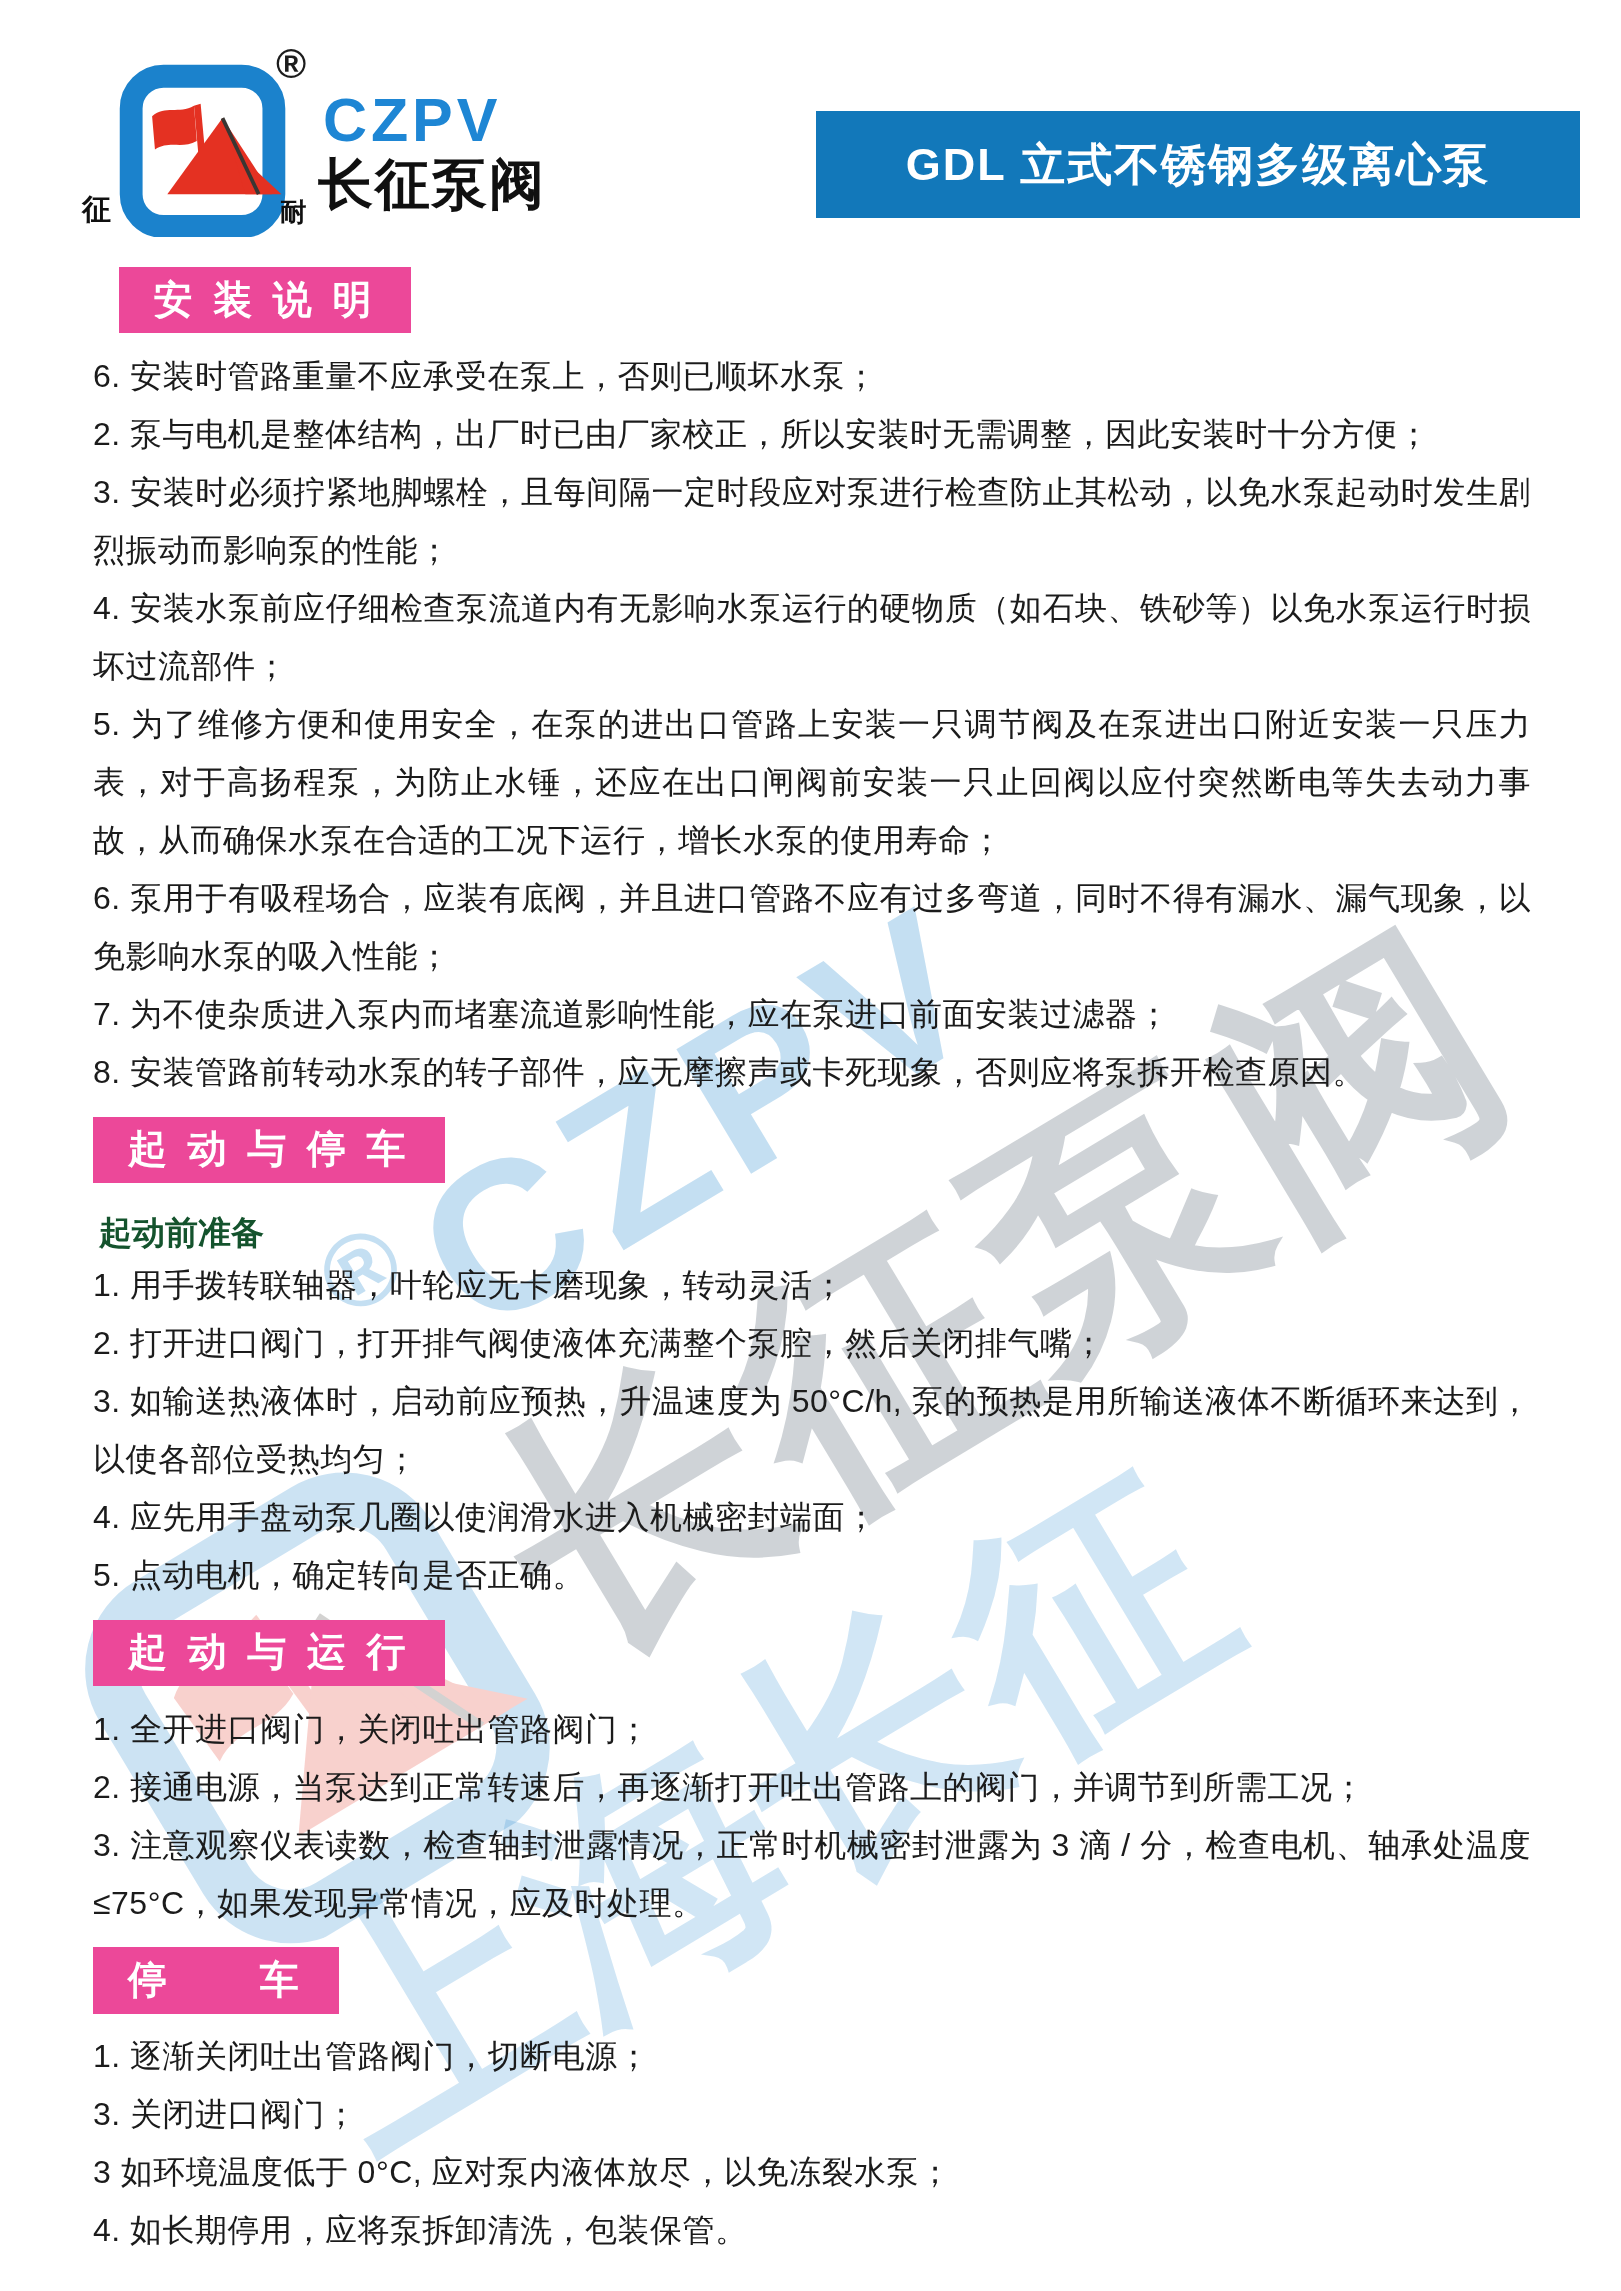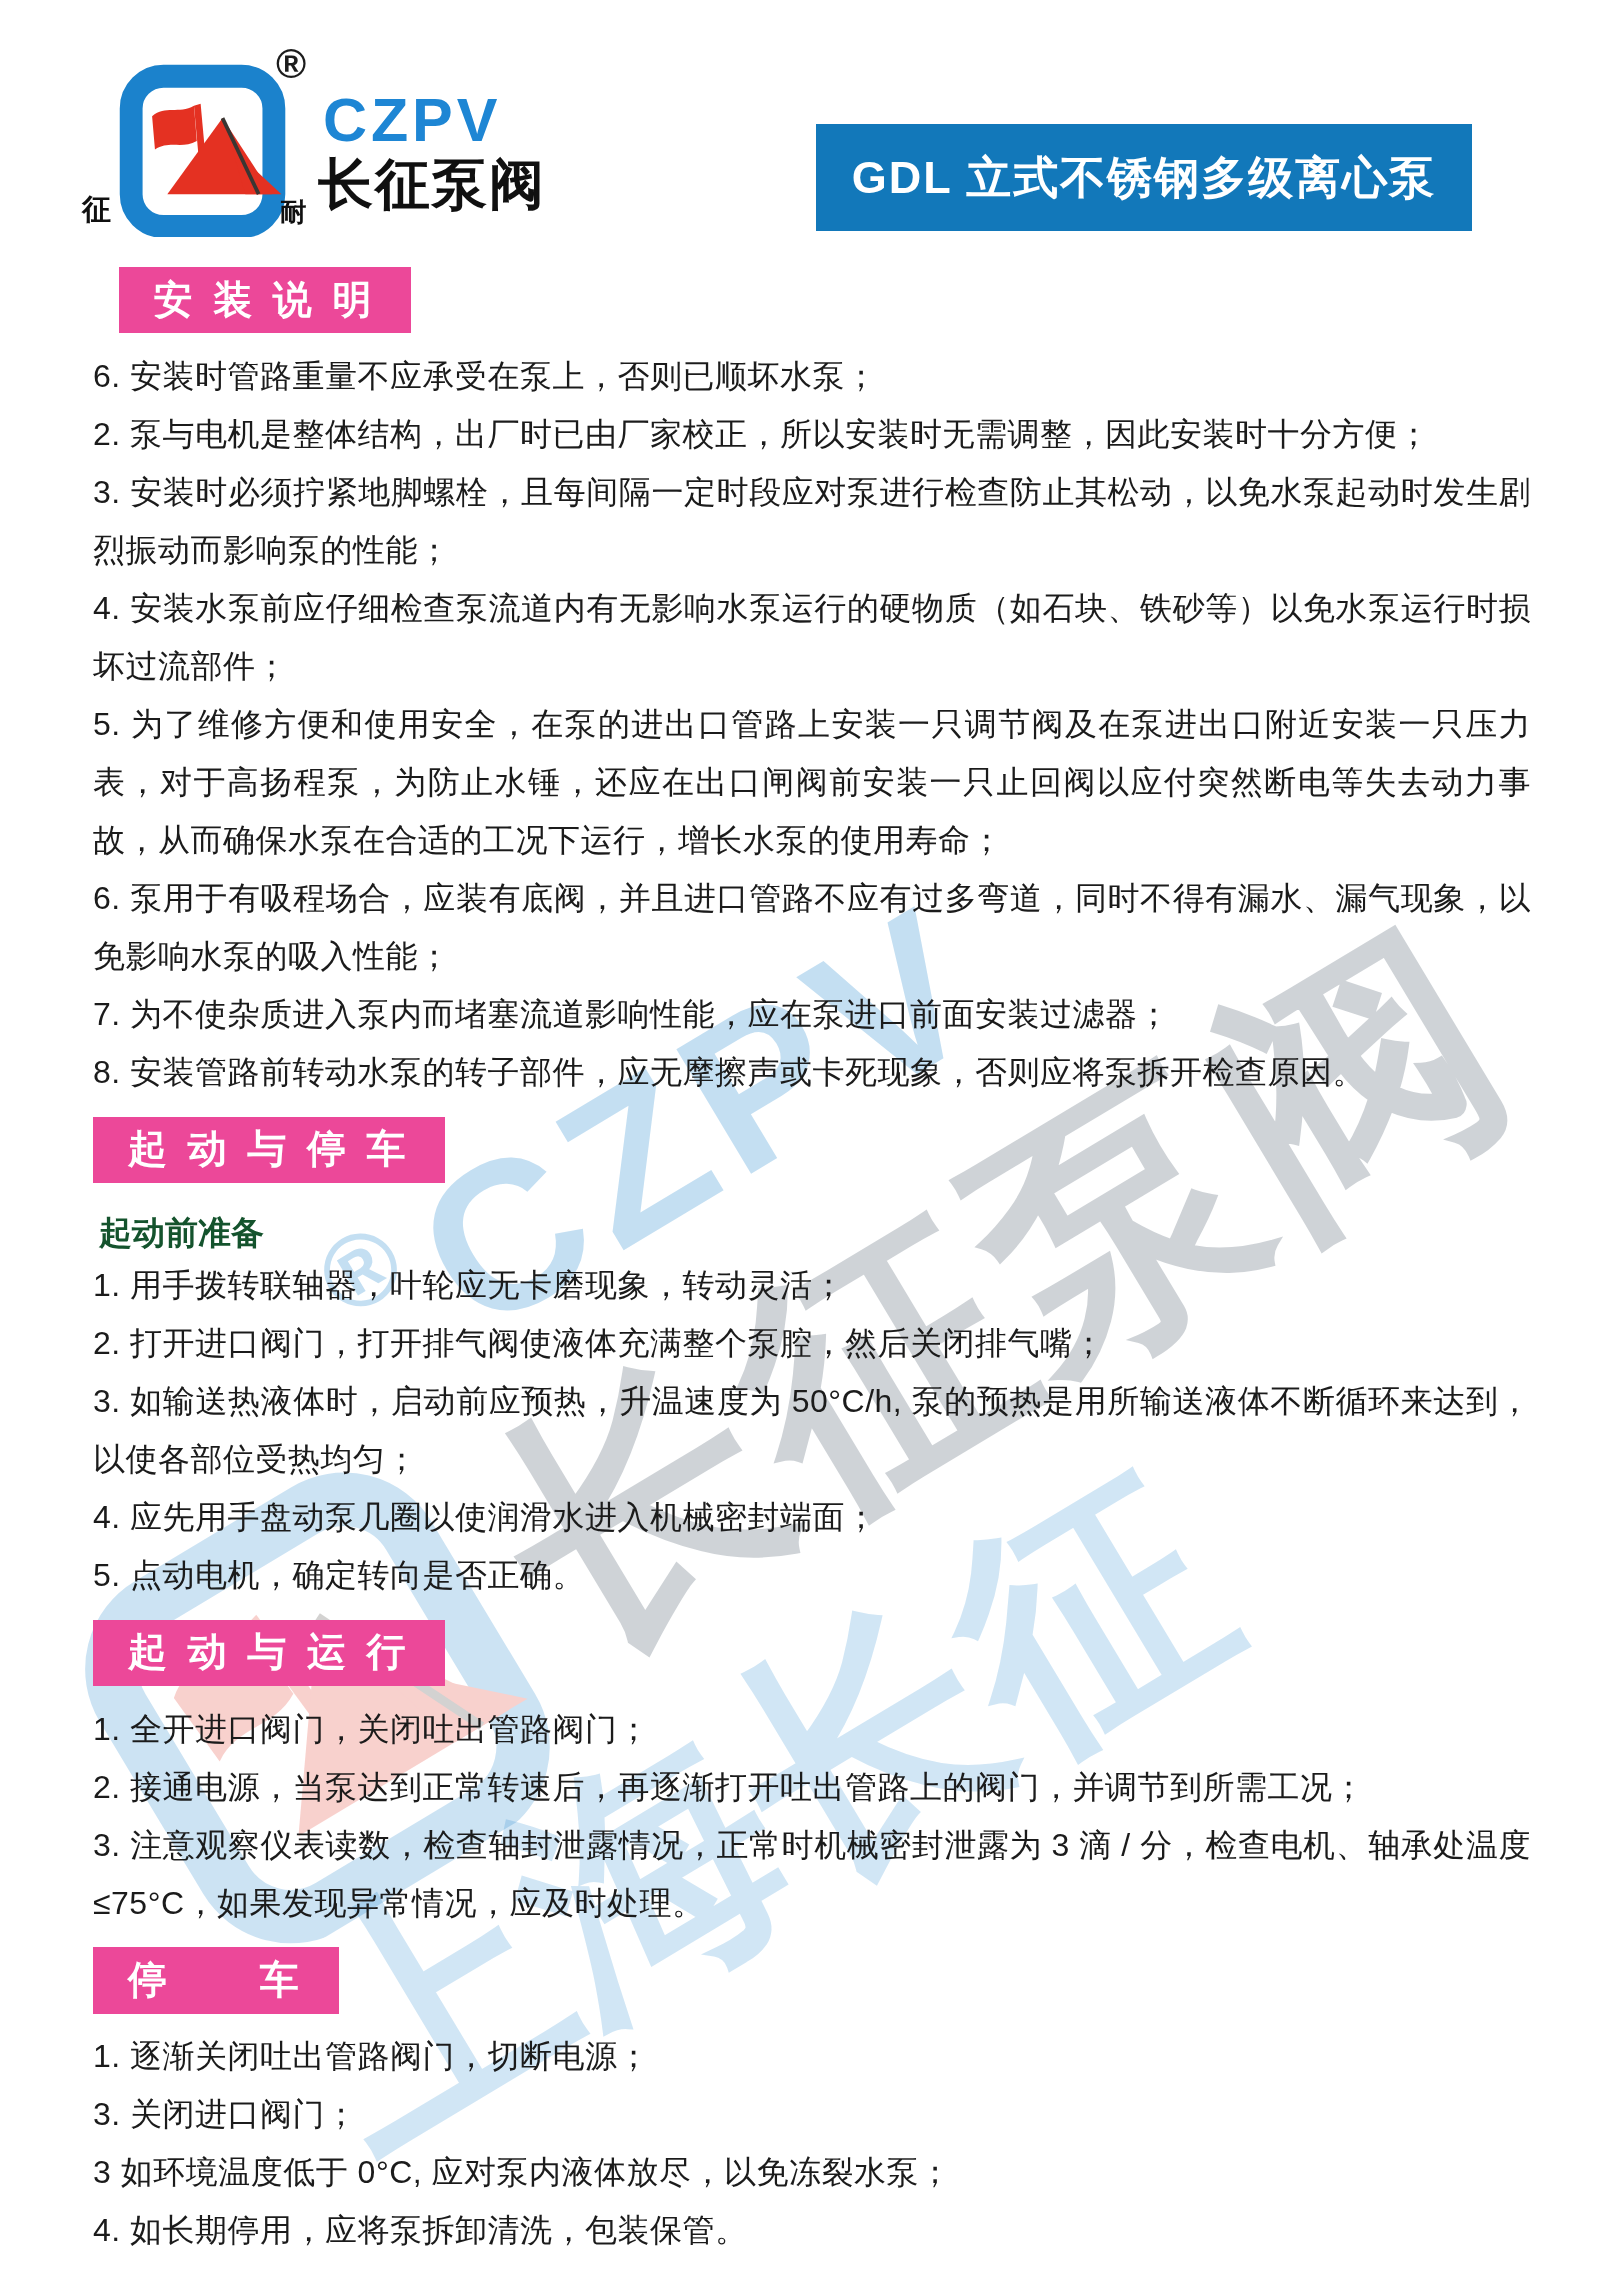--- a/index.html
+++ b/index.html
@@ -40,22 +40,22 @@
   .logo-mark { position: absolute; left: 116px; top: 61px; width: 174px; height: 176px; }
   .logo-reg  { position: absolute; left: 276px; top: 41px;  font-size: 41px; font-weight: bold; color: #1c1c1c; }
   .logo-czpv { position: absolute; left: 323px; top: 90px;  font-size: 61px; font-weight: 800;
                color: #1e86d4; letter-spacing: 3.9px; line-height: 1; }
   .logo-cn   { position: absolute; left: 318px; top: 157px; font-size: 55px; font-weight: 800;
                color: #101010; letter-spacing: 2px; line-height: 1; }
   .logo-small-left { position: absolute; left: 82px;  top: 190px; font-size: 29px; font-weight: bold; color: #101010; }
   .logo-small-mid  { position: absolute; left: 280px; top: 194px; font-size: 26.5px; font-weight: bold; color: #101010; }
 
   .title-bar {
-    position: absolute; left: 816px; top: 124px;
-    width: 656px; height: 107px;
+    position: absolute; left: 816px; top: 111px;
+    width: 764px; height: 107px;
     background: #1278ba;
     color: #ffffff;
     font-size: 45px; font-weight: bold; letter-spacing: 2px;
     display: flex; align-items: center; justify-content: center;
   }
 
   
   .content { position: absolute; left: 93px; right: 90px; top: 267px; z-index: 1; }
 
   .sec-head {

